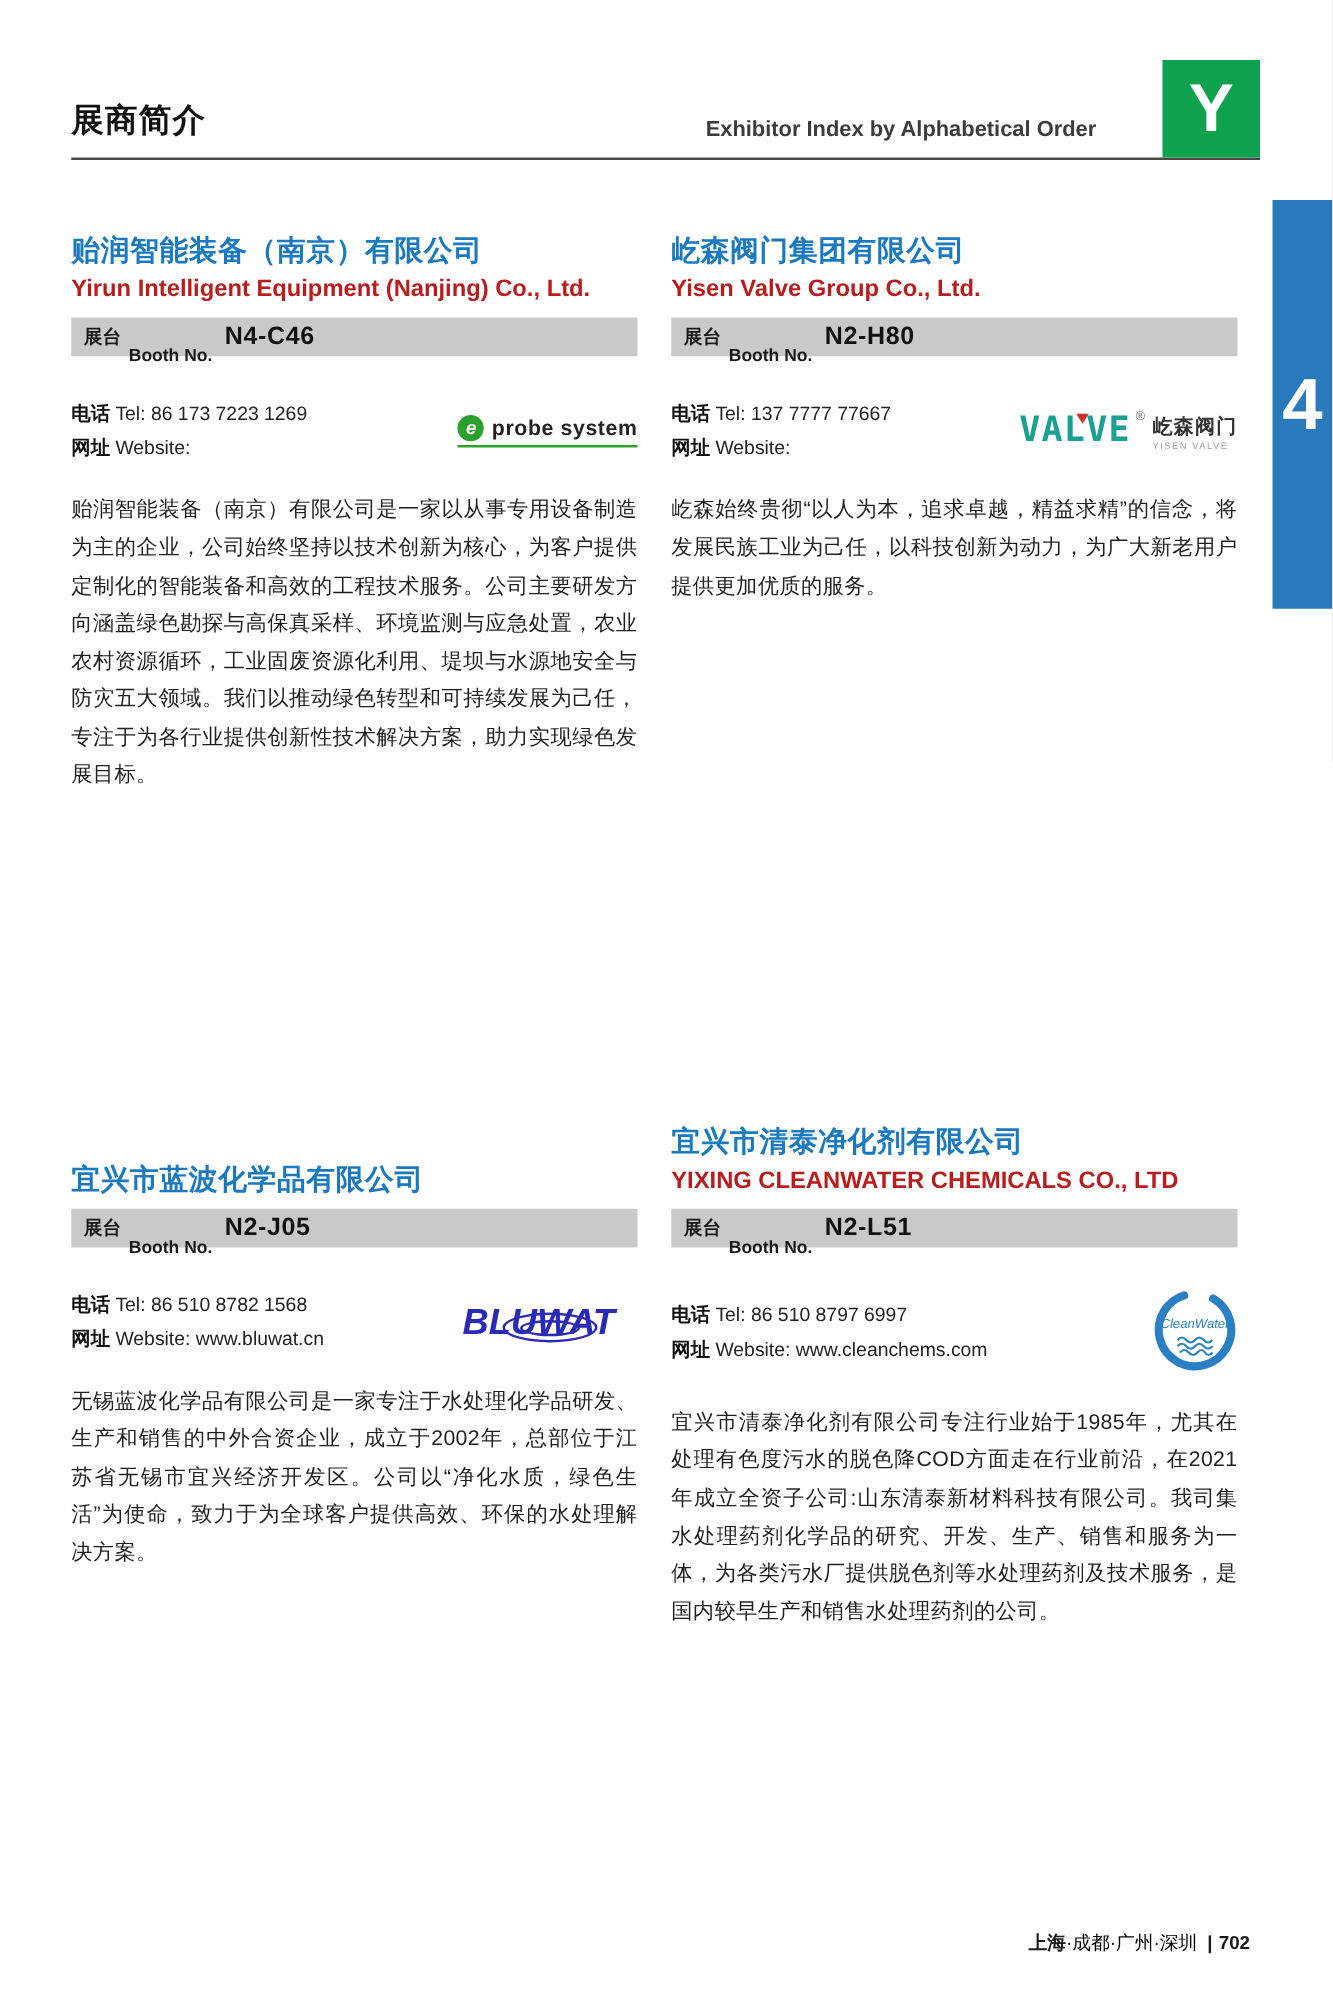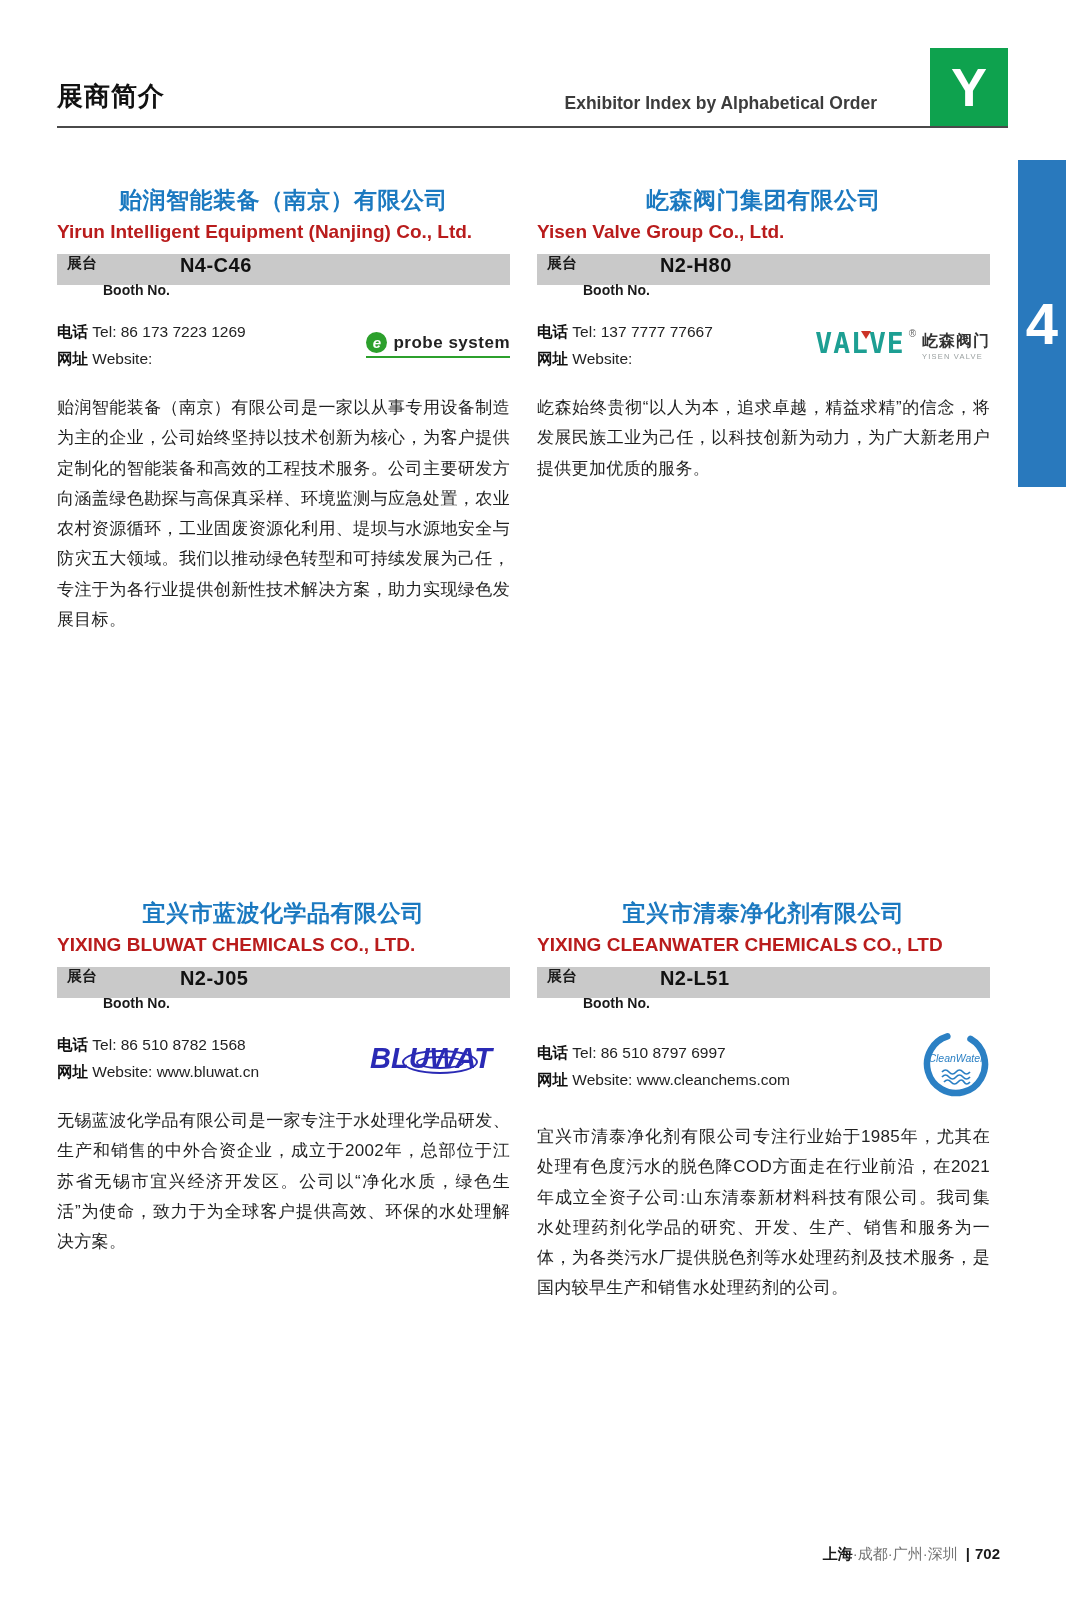--- a/index.html
+++ b/index.html
@@ -35,26 +35,26 @@
   
   .entry { position:absolute; width:453px; }
   .e1 { left:57px;  top:148px; }
   .e2 { left:537px; top:148px; }
   .e3 { left:57px;  top:860px; }
   .e4 { left:537px; top:860px; }
 
   .names { display:flex; flex-direction:column; justify-content:flex-end; }
   .top-row .names { height:97px; }
   .bot-row .names { height:98px; }
-  .name-cn { font-size:23px; font-weight:bold; color:#1b79c0; line-height:1.25; letter-spacing:0.5px;text-align:center; }
+  .name-cn { font-size:23px; font-weight:bold; color:#1b79c0; line-height:1.25; letter-spacing:0.5px; }
   .name-en { font-size:19px; font-weight:bold; color:#b91c1c; line-height:1.3; margin-top:6px; }
 
   .booth {
     margin-top:9px; height:31px; background:#c9c9c9;
-    display:flex; padding:0 10px;
+    display:flex; align-items:center; padding:0 10px;
   }
   .b-cn { font-size:15px; font-weight:bold; color:#1a1a1a; margin-right:6px; }
   .b-en { font-size:14px; font-weight:bold; color:#1a1a1a; margin-right:10px;margin-top:28px; }
   .b-no { font-size:20px; font-weight:bold; color:#111; letter-spacing:0.5px; }
 
   .contact { margin-top:32px; display:flex; justify-content:space-between; align-items:center; min-height:56px; }
   .c-lines { font-size:15.5px; line-height:1.75; color:#222; }
   .c-bold { font-weight:bold; color:#111; }
 
   .desc {
@@ -91,21 +91,21 @@
   .ripple { position:absolute; border:2px solid #2a2ab5; border-radius:50%; z-index:1; background:transparent; }
   .ripple-1 { width:76px; height:24px; left:32px; top:14px; }
   .ripple-2 { width:48px; height:13px; left:46px; top:20px; }
 
   
   .footer {
     position:absolute; top:1545px; left:0; width:1000px; text-align:right;
     font-size:15px;
   }
   .f-bold { font-weight:bold; color:#1a1a1a; }
-  .f-gray { color:#737373; }
+  .f-gray { color:#000000; }
   .f-sep { font-weight:bold; color:#1a1a1a; margin:0 5px 0 8px; }
 </style>
 </head>
 <body>
 
 <div class="page">
 
   <div class="header-row">
     <div class="title-cn">展商简介</div>
     <div class="spacer"></div>
@@ -161,21 +161,20 @@
           <span class="chyg-sub">YISEN VALVE</span>
         </span>
       </div>
     </div>
     <p class="desc">屹森始终贵彻“以人为本，追求卓越，精益求精”的信念，将发展民族工业为己任，以科技创新为动力，为广大新老用户提供更加优质的服务。</p>
   </section>
 
   <section class="entry e3 bot-row">
     <div class="names">
       <h2 class="name-cn">宜兴市蓝波化学品有限公司</h2>
-      <h3 class="name-en">YIXING BLUWAT CHEMICALS CO., LTD.</h3>
     </div>
     <div class="booth">
       <span class="b-cn">展台</span>
       <span class="b-en">Booth No.</span>
       <span class="b-no">N2-J05</span>
     </div>
     <div class="contact">
       <div class="c-lines">
         <div><span class="c-bold">电话</span> <span>Tel:</span> <span>86 510 8782 1568</span></div>
         <div><span class="c-bold">网址</span> <span>Website:</span> <span>www.bluwat.cn</span></div>

